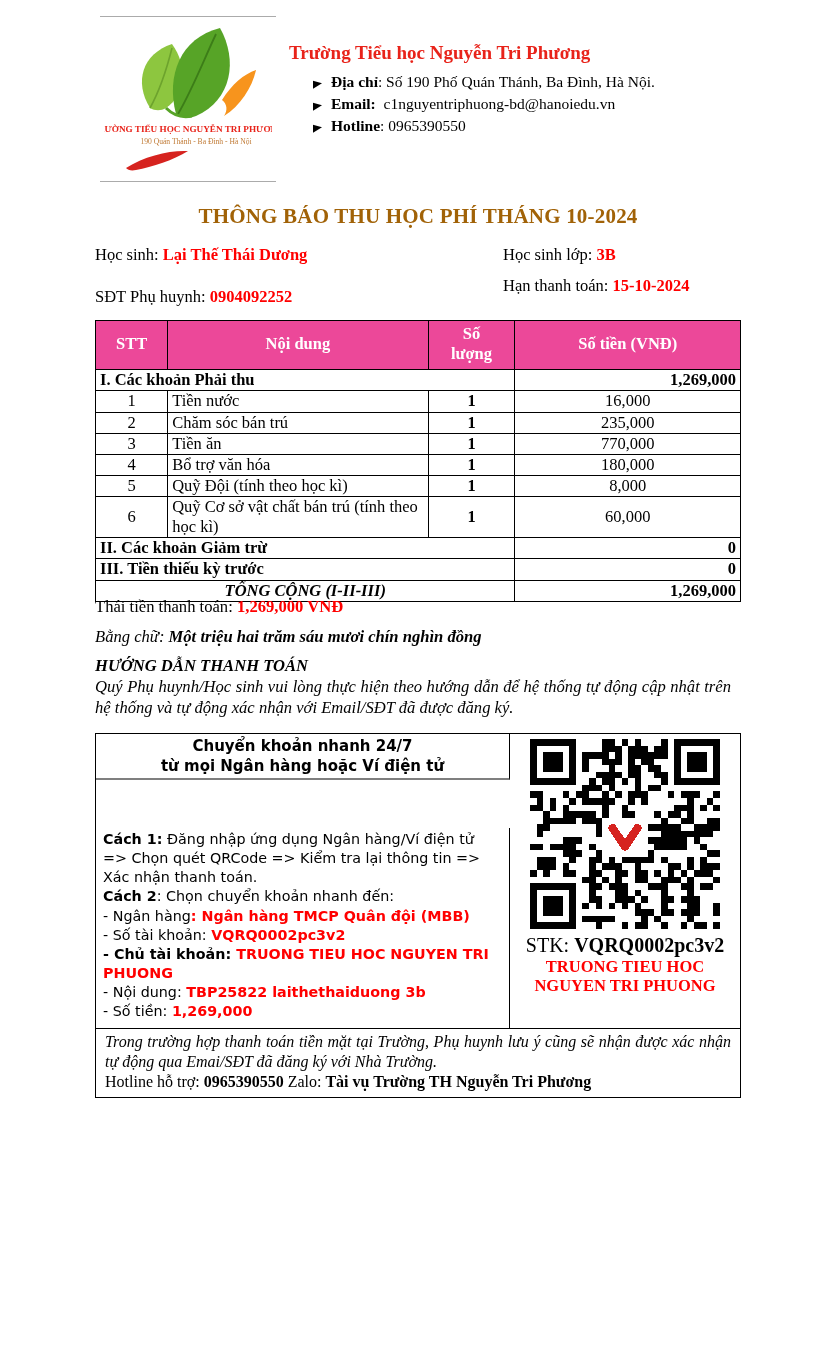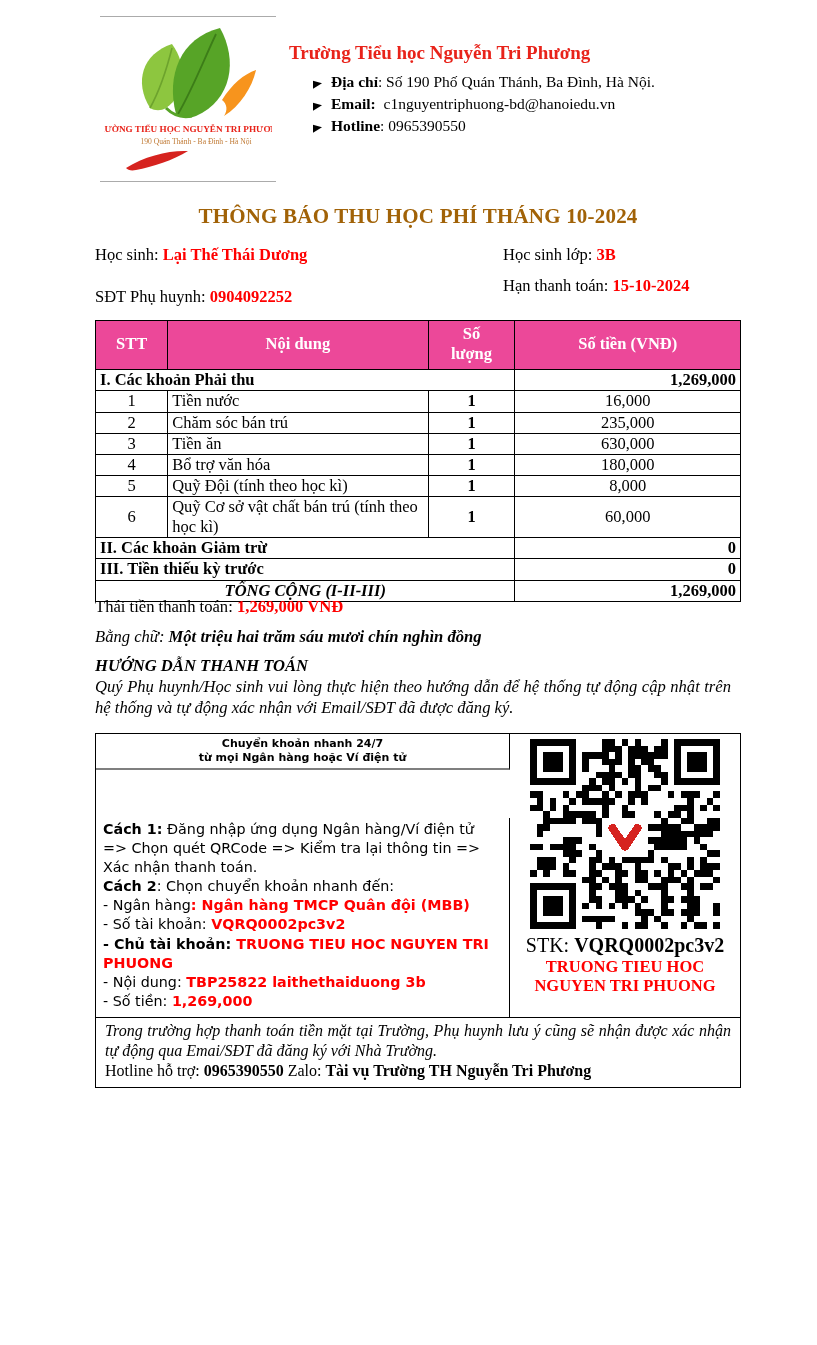--- a/index.html
+++ b/index.html
@@ -46,21 +46,21 @@
   
   .summary { position:absolute; left:95px; top:597px; width:646px; font-size:16.6px; }
   .sum-line1 { margin-bottom:10px; }
   .sum-line2 { margin-bottom:9px; }
   .guide-title { font-weight:bold; font-style:italic; margin-bottom:1px; }
   .guide-text { font-style:italic; text-align:justify; line-height:1.26; width:636px; }
   
   .payment-box { position:absolute; left:95px; top:733px; width:646px; border:1.5px solid #000;
     display:grid; grid-template-columns:414px 1fr; grid-template-rows:auto auto auto; }
   .pb-header { grid-column:1; grid-row:1; border-right:1.5px solid #000; border-bottom:2.5px solid #7f7f7f;
-    text-align:center; font-family:"DejaVu Sans", sans-serif; font-weight:bold; font-size:11px;
+    text-align:center; font-family:"DejaVu Sans", sans-serif; font-weight:bold; font-size:15px;
     line-height:1.3; padding:3px 4px 2px; }
   .pb-body { grid-column:1; grid-row:2; border-right:1.5px solid #000;
     font-family:"DejaVu Sans", sans-serif; font-size:14.3px; line-height:1.34; padding:2px 7px 6px;margin-top:48px; }
   .pb-qr { grid-column:2; grid-row:1 / 3; padding:5px 4px 2px; text-align:center; }
   .pb-qr .stk-line { font-size:20px; margin-top:1px; }
   .pb-qr .holder-red { font-size:16.5px; font-weight:bold; color:#f00; line-height:1.18; }
   .pb-note { grid-column:1 / 3; grid-row:3; border-top:1.5px solid #000; padding:3px 9px 5px; font-size:16px; }
   .pb-note .note-text { font-style:italic; text-align:justify; line-height:1.25; }
   .pb-note .hotline-line { line-height:1.3; }
   .redb { color:#f00; font-weight:bold; }
@@ -146,21 +146,21 @@
       <tr>
         <td class="c">2</td>
         <td>Chăm sóc bán trú</td>
         <td class="qty">1</td>
         <td class="c">235,000</td>
       </tr>
       <tr>
         <td class="c">3</td>
         <td>Tiền ăn</td>
         <td class="qty">1</td>
-        <td class="c">630,000</td>
+        <td class="c">770,000</td>
       </tr>
       <tr>
         <td class="c">4</td>
         <td>Bổ trợ văn hóa</td>
         <td class="qty">1</td>
         <td class="c">180,000</td>
       </tr>
       <tr>
         <td class="c">5</td>
         <td>Quỹ Đội (tính theo học kì)</td>

